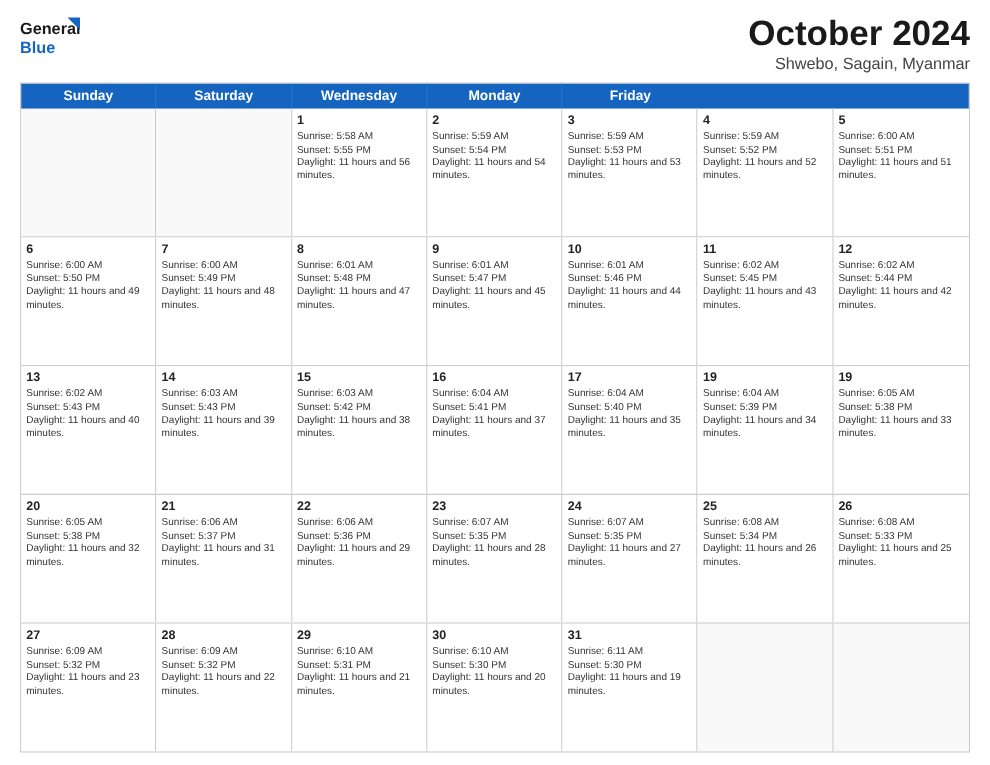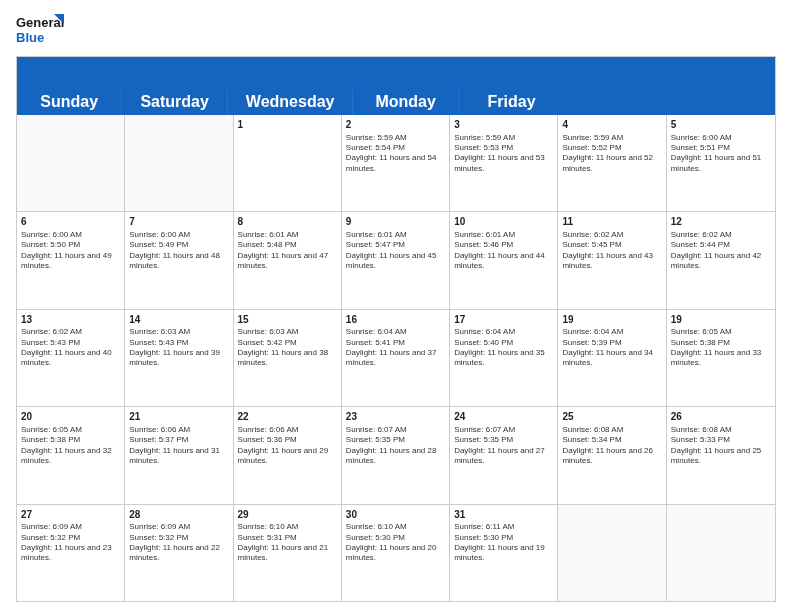--- a/index.html
+++ b/index.html
@@ -47,26 +47,25 @@
       flex-direction: column;
       border: 1px solid #ccc;
     }
     .cal-header {
       display: grid;
       grid-template-columns: repeat(7, 1fr);
       background: #1565c0;
     }
     .cal-header-cell {
       color: #fff;
-      font-size: 16px;
+      font-size: 11px;
       font-weight: bold;
       text-align: center;
       padding: 4px 18px;
       border-right: 1px solid #1976d2;
-      margin-top: 32px;
     }
     .cal-header-cell:last-child { border-right: none; }
     .cal-body {
       flex: 1;
       display: flex;
       flex-direction: column;
     }
     .cal-row {
       display: grid;
       grid-template-columns: repeat(7, 1fr);
@@ -102,36 +101,43 @@
 
 <div class="page">
   <div class="header">
     <div class="logo">
         <svg width="48" height="36" viewBox="0 0 48 36">
           <text x="0" y="15" font-size="13" font-weight="bold" fill="#1a1a1a" font-family="Arial">General</text>
           <text x="0" y="30" font-size="13" font-weight="bold" fill="#1565c0" font-family="Arial">Blue</text>
           <polygon points="38,2 48,2 48,12" fill="#1565c0"></polygon>
         </svg>
       </div>
+    <div class="title-area">
+      <div class="month-title">October 2024</div>
+      <div class="subtitle">Shwebo, Sagain, Myanmar</div>
+    </div>
   </div>
 
   <div class="calendar">
     <div class="cal-header">
     <div class="cal-header-cell">Sunday</div>
         <div class="cal-header-cell">Saturday</div>
         <div class="cal-header-cell">Wednesday</div>
         <div class="cal-header-cell">Monday</div>
         <div class="cal-header-cell">Friday</div>
       </div>
     <div class="cal-body">
     <div class="cal-row">
           <div class="cal-cell empty"></div>
           <div class="cal-cell empty"></div>
           <div class="cal-cell">
             <span class="day-num">1</span>
+            <div class="cell-text" style="white-space: pre-line;">Sunrise: 5:58 AM
+Sunset: 5:55 PM
+Daylight: 11 hours and 56 minutes.</div>
           </div>
           <div class="cal-cell">
             <span class="day-num">2</span>
             <div class="cell-text" style="white-space: pre-line;">Sunrise: 5:59 AM
 Sunset: 5:54 PM
 Daylight: 11 hours and 54 minutes.</div>
           </div>
           <div class="cal-cell">
             <span class="day-num">3</span>
             <div class="cell-text" style="white-space: pre-line;">Sunrise: 5:59 AM

